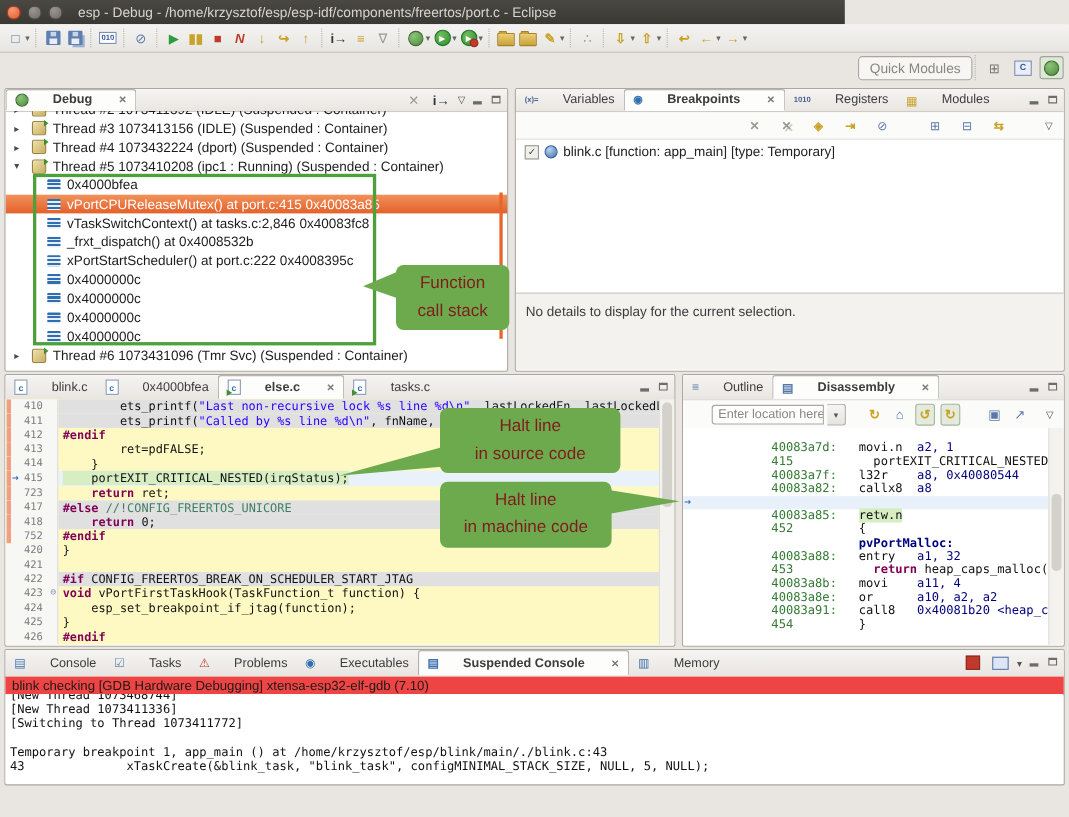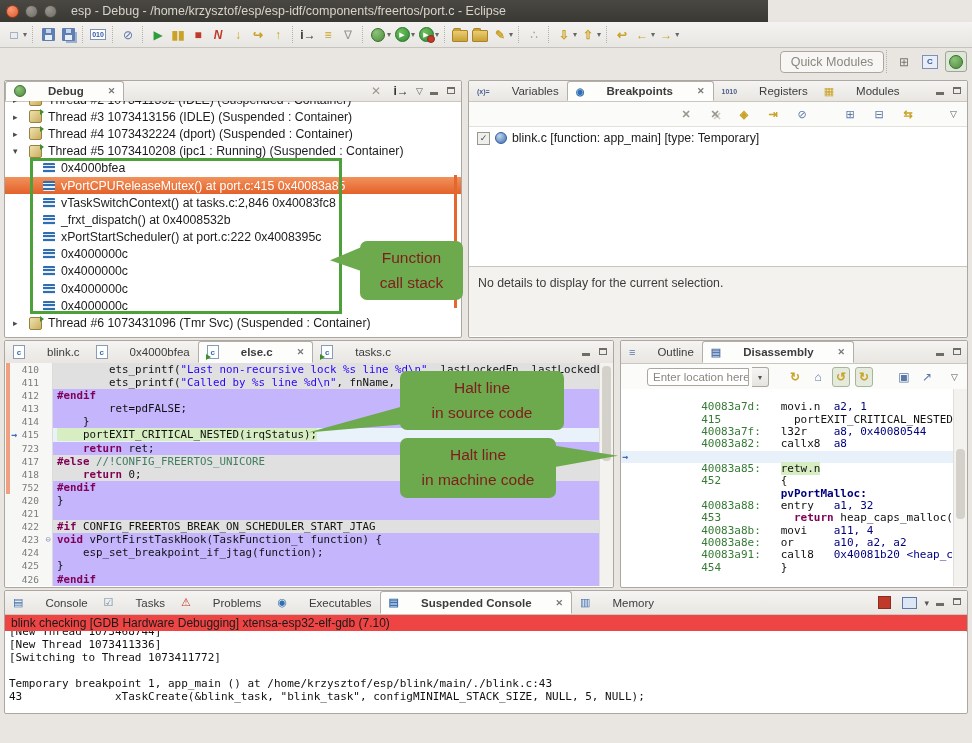--- a/index.html
+++ b/index.html
@@ -92,21 +92,21 @@
     font-size:12.3px;color:#3C3C3C;padding:9px 0 0 9px;box-sizing:border-box;}
   .bi-txt{font-size:7px;color:#4A5E8C;font-weight:bold;}
   .bi-dot{font-size:10px;color:#2F6FB1;}
   .bi-mod{font-size:11px;color:#C9A227;}
   
   #editor-panel{left:4px;top:340px;width:610px;height:248px;}
   .ico-page{width:10px;height:12px;background:#fff;border:1px solid #8A9BB5;font-size:8px;color:#2F6FB1;
     display:flex;align-items:center;justify-content:center;font-weight:bold;position:relative;flex:none;}
   .ptab.dec .ico-page::after{content:"";position:absolute;left:-2px;bottom:-2px;border-left:5px solid #3E8F2E;
     border-top:3px solid transparent;border-bottom:3px solid transparent;}
-  .codearea{position:absolute;left:0;right:13px;top:22px;bottom:1px;overflow:hidden;background:#c4b5fd;}
+  .codearea{position:absolute;left:0;right:13px;top:22px;bottom:1px;overflow:hidden;background:#fef9c3;}
   .crow{height:13.1px;line-height:13.1px;display:flex;white-space:pre;
     font-family:"DejaVu Sans Mono",monospace;font-size:10.8px;color:#111;}
   .crow .gut{width:48px;flex:none;background:#F7F7F5;border-right:1px solid #DDDBD7;color:#7B7B7B;
     text-align:right;padding-right:13px;box-sizing:border-box;position:relative;font-size:9.5px;}
   .crow .chgbar{display:none;position:absolute;left:1px;top:0;bottom:0;width:4px;background:#F0A080;}
   .crow.chg .chgbar{display:block;}
   .crow .ptrico{display:none;position:absolute;left:6px;top:0;color:#3D6FB5;font-weight:bold;font-size:10px;}
   .crow.ptr .ptrico{display:block;}
   .crow .foldm{visibility:hidden;position:absolute;right:1px;top:0;color:#8A9BB5;font-size:9px;}
   .crow.fold .foldm{visibility:visible;}

